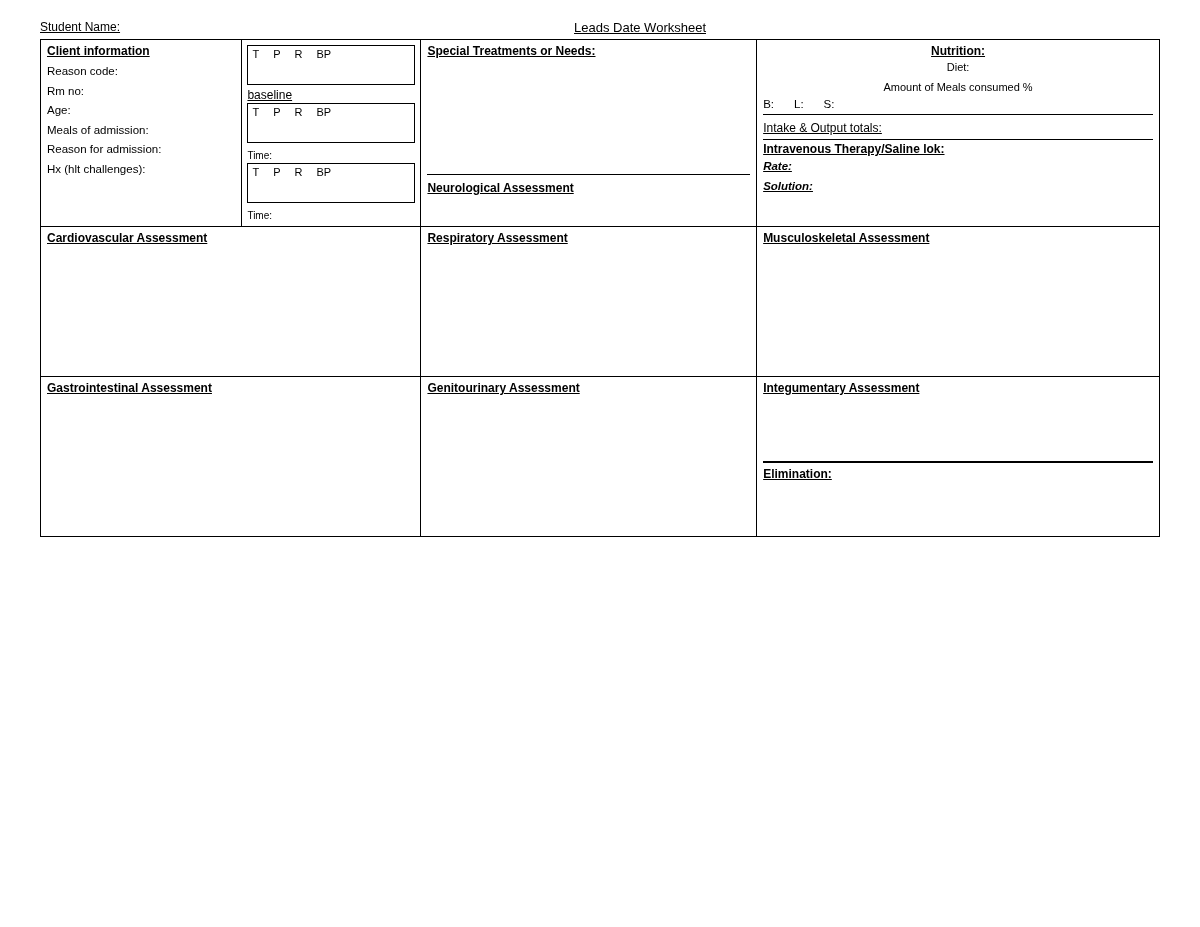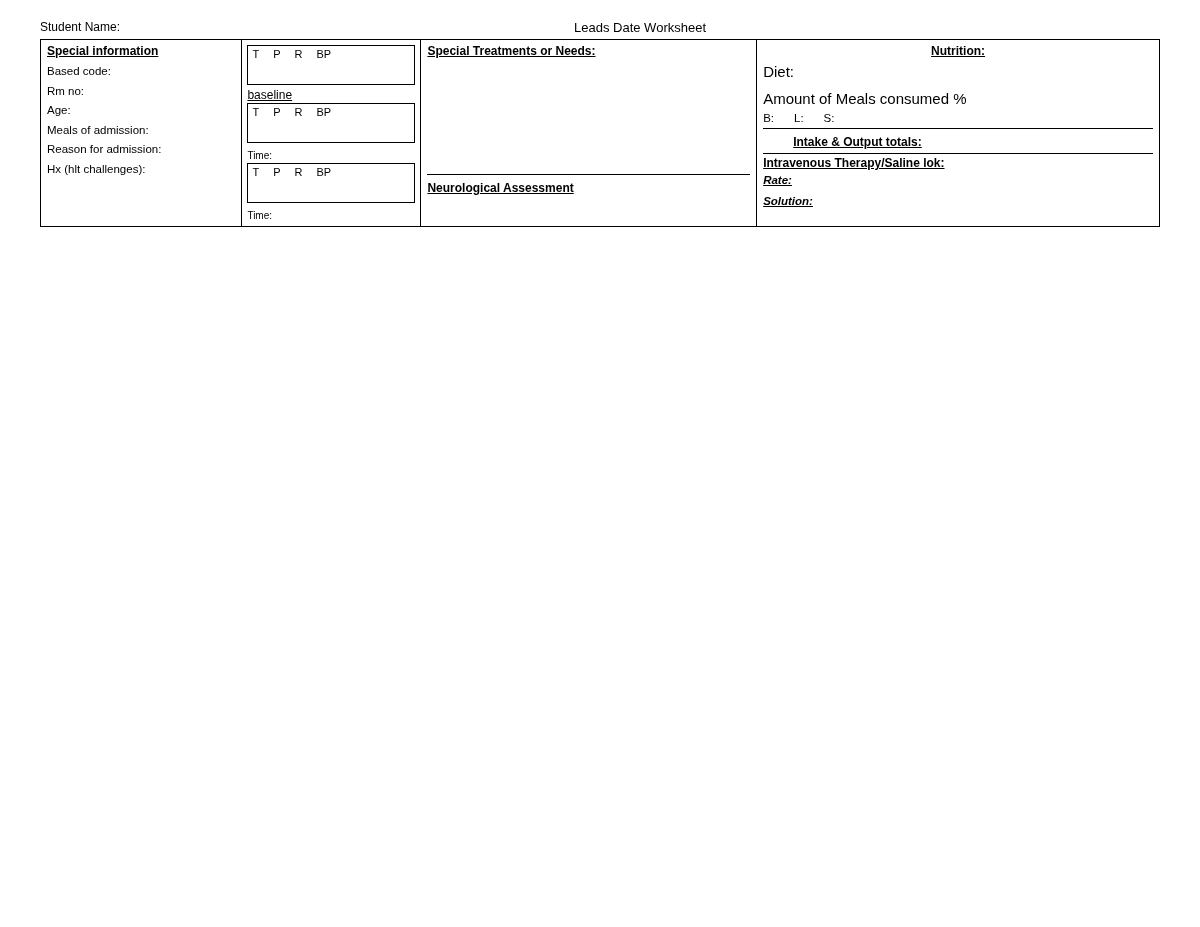--- a/index.html
+++ b/index.html
@@ -12,20 +12,21 @@
       font-family: Arial, sans-serif;
       font-size: 12px;
       color: #000;
       padding: 20px 40px;
     }
     .page-header {
       display: flex;
       justify-content: space-between;
       margin-bottom: 4px;
       font-size: 12px;
+      text-decoration: underline;
     }
     .page-header .left {
       font-size: 12px;
     }
     .page-header .center {
       font-size: 13px;
       font-weight: normal;
       text-align: center;
       flex: 1;
     }
@@ -81,42 +82,42 @@
       margin-bottom: 6px;
     }
     
     .nutrition-heading {
       font-weight: bold;
       text-decoration: underline;
       font-size: 12px;
       text-align: center;
     }
     .nutrition-field {
-      font-size: 15px;
+      font-size: 11px;
       line-height: 1.8;
+      text-align: center;
     }
     
     .iv-heading {
       font-weight: bold;
       text-decoration: underline;
       font-size: 12px;
     }
     .iv-field {
       font-size: 11.5px;
       font-weight: bold;
       text-decoration: underline;
       line-height: 1.8;
       font-style: italic;
     }
     .intake-heading {
-      font-weight: bold;
+      font-weight: normal;
       text-decoration: underline;
       font-size: 12px;
       margin-top: 6px;
-      margin-left: 30px;
     }
     .row-tall td {
       height: 150px;
     }
     .row-taller td {
       height: 160px;
     }
     .meals-row {
       display: flex;
       gap: 20px;
@@ -140,22 +141,22 @@
   <span class="left">Student Name:</span>
   <span class="center">Leads Date Worksheet</span>
 </div>
 
 <table class="main-table">
 
   <tbody>
       <tr>
 
     <td style="width:18%; padding:4px 6px;">
-      <div class="client-info-label">Special information</div>
-      <div class="client-field">Based code:</div>
+      <div class="client-info-label">Client information</div>
+      <div class="client-field">Reason code:</div>
       <div class="client-field">Rm no:</div>
       <div class="client-field">Age:</div>
       <div class="client-field">Meals of admission:</div>
       <div class="client-field">Reason for admission:</div>
       <div class="client-field" style="margin-top:0;">Hx (hlt challenges):</div>
     </td>
 
     <td style="width:16%; padding:3px;">
       <div class="vitals-container">
 
@@ -216,15 +217,40 @@
 
       <div class="intake-heading">Intake &amp; Output totals:</div>
       <div class="intake-underline-line"></div>
 
       <div class="iv-heading">Intravenous Therapy/Saline lok:</div>
       <div class="iv-field">Rate:</div>
       <div class="iv-field">Solution:</div>
     </td>
   </tr>
 
-
+  <tr class="row-tall">
+    <td colspan="2" style="width:34%; padding:4px 6px;">
+      <div class="section-heading">Cardiovascular Assessment</div>
+    </td>
+    <td style="width:30%; padding:4px 6px;">
+      <div class="section-heading">Respiratory Assessment</div>
+    </td>
+    <td style="width:36%; padding:4px 6px;">
+      <div class="section-heading">Musculoskeletal Assessment</div>
+    </td>
+  </tr>
+
+  <tr class="row-taller">
+    <td colspan="2" style="width:34%; padding:4px 6px;">
+      <div class="section-heading">Gastrointestinal Assessment</div>
+    </td>
+    <td style="width:30%; padding:4px 6px;">
+      <div class="section-heading">Genitourinary Assessment</div>
+    </td>
+    <td style="width:36%; padding:4px 6px;">
+      <div class="section-heading">Integumentary Assessment</div>
+      <div style="height:60px;"></div>
+      <div style="border-bottom:2.5px solid #000; width:100%; margin-bottom:4px;"></div>
+      <div class="section-heading">Elimination:</div>
+    </td>
+  </tr>
 </tbody>
   </table>
 
 </body></html>

